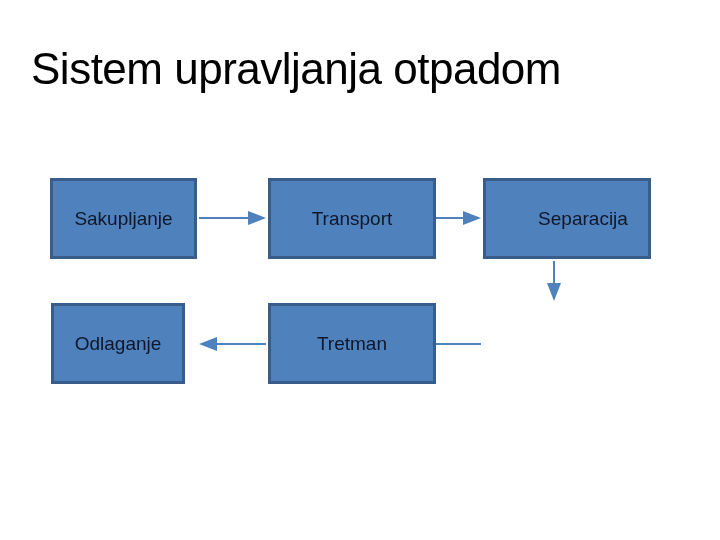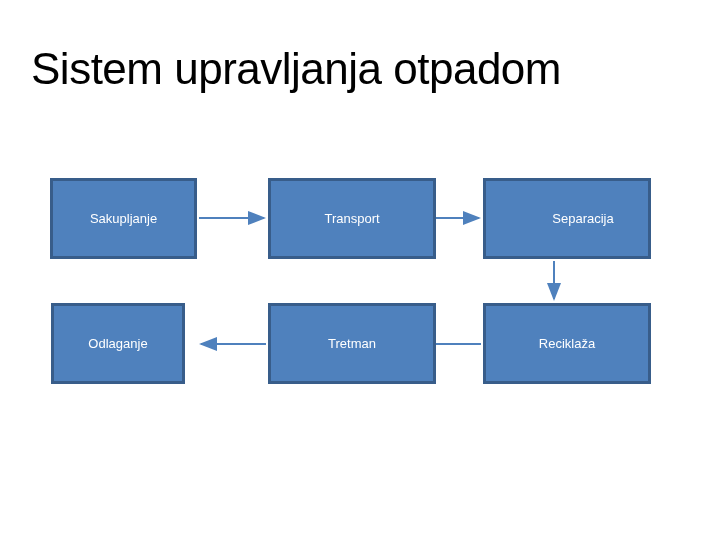--- a/index.html
+++ b/index.html
@@ -33,22 +33,22 @@
     width: 168px;
     height: 81px;
     background: #4F81BD;
     border: 3px solid #385D8A;
     box-sizing: border-box;
     display: flex;
     align-items: center;
     justify-content: center;
   }
   .box-label {
-    color: #ffffff;
-    font-size: 13px;
+    color: #0f172a;
+    font-size: 19px;
     font-weight: 400;
     white-space: nowrap;
   }
   #box-sakupljanje { left: 50px;  top: 178px; width: 147px; }
   #box-transport   { left: 268px; top: 178px; }
   #box-separacija  { left: 483px; top: 178px; padding-left: 32px; }
   #box-odlaganje   { left: 51px;  top: 303px; width: 134px; }
   #box-tretman     { left: 268px; top: 303px; }
   #box-reciklaza   { left: 483px; top: 303px; }
   .connectors {
@@ -93,17 +93,14 @@
   </div>
   <div class="box" id="box-separacija">
     <span class="box-label">Separacija</span>
   </div>
   <div class="box" id="box-odlaganje">
     <span class="box-label">Odlaganje</span>
   </div>
   <div class="box" id="box-tretman">
     <span class="box-label">Tretman</span>
   </div>
-  <div class="box" id="box-reciklaza">
-    <span class="box-label">Reciklaža</span>
-  </div>
 
 </div>
 
 </body></html>

